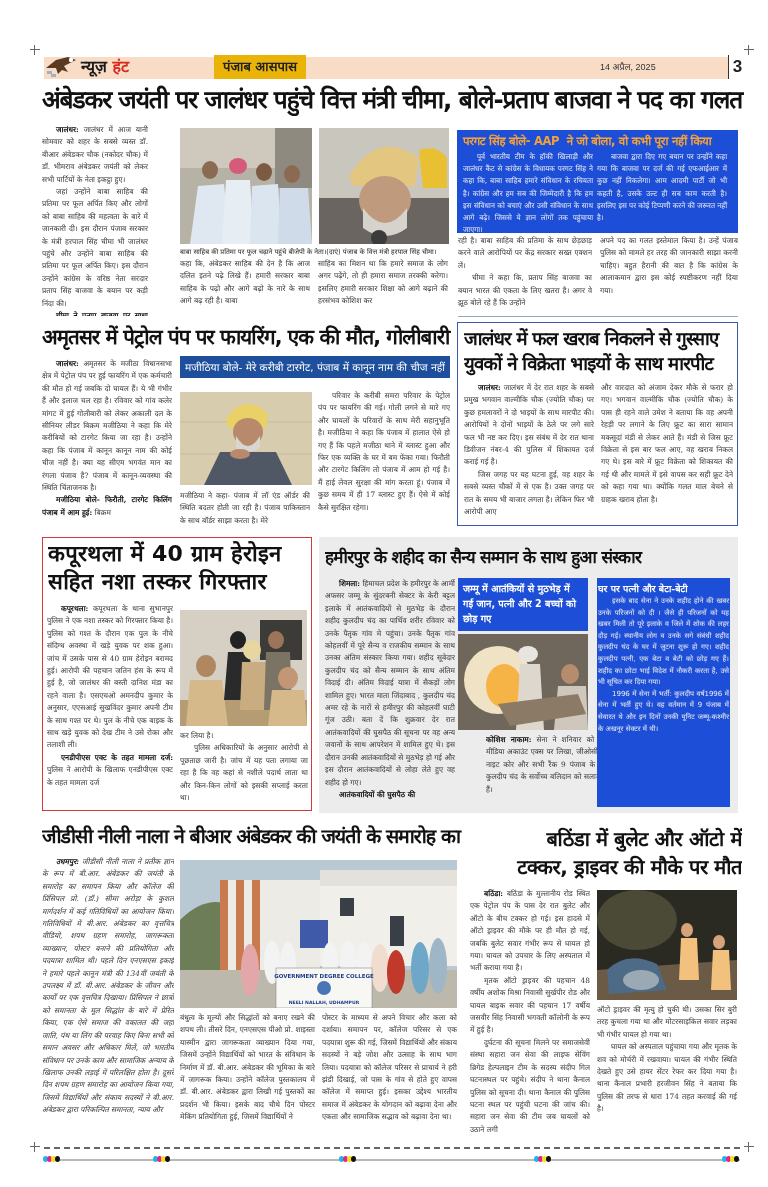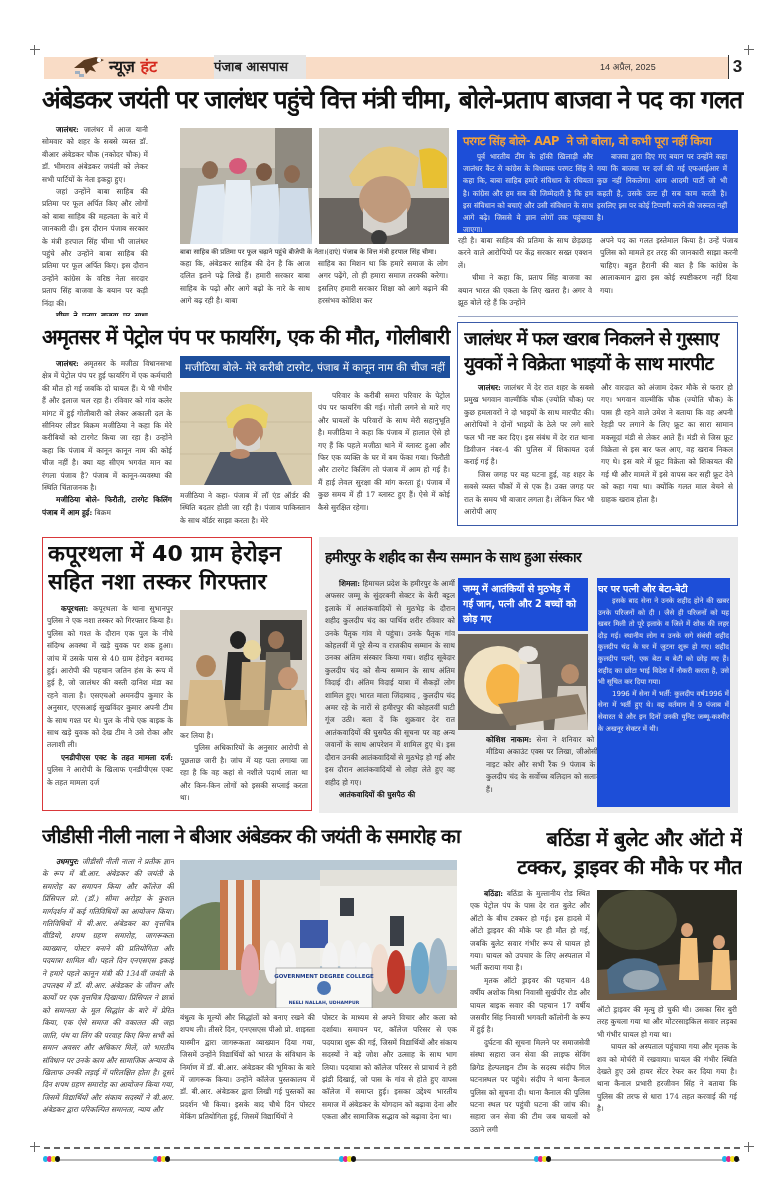--- a/index.html
+++ b/index.html
@@ -6,26 +6,26 @@
   html, body { width: 768px; height: 1187px; background: #ffffff; overflow: hidden; }
   body { position: relative; font-family: "DejaVu Serif", serif; color: #222; }
   .abs { position: absolute; }
   .crop { position: absolute; width: 10px; height: 10px; }
   .crop::before, .crop::after { content: ""; position: absolute; background: #666; }
   .crop::before { left: 4px; top: 0; width: 1px; height: 10px; }
   .crop::after { top: 4px; left: 0; width: 10px; height: 1px; }
 
   
   .mast { left: 44px; top: 57px; width: 700px; height: 22px; background: #f9dcc6; }
-  .mast-logo { left: 44px; top: 52px; width: 118px; height: 28px; display: flex; align-items: center; gap: 3px; padding-left: 28px; }
+  .mast-logo { left: 44px; top: 52px; width: 118px; height: 28px; display: flex; align-items: center; gap: 3px; }
   .bird { width: 34px; height: 24px; position: relative; }
   .bird svg { width: 34px; height: 24px; }
   .logo-txt { font-family: "DejaVu Sans", sans-serif; font-weight: bold; font-size: 16px; color: #1a1a1a; }
   .logo-txt .red { color: #d62a1f; }
-  .mast-section { left: 214px; top: 55px; width: 92px; height: 24px; background: #e5e5e5; font-family: "DejaVu Sans", sans-serif; font-weight: bold; font-size: 13px; text-align: left; line-height: 24px; }
+  .mast-section { left: 214px; top: 55px; width: 92px; height: 24px; background: #eab308; font-family: "DejaVu Sans", sans-serif; font-weight: bold; font-size: 13px; text-align: center; line-height: 24px; }
   .mast-date { left: 600px; top: 60px; font-family: "Liberation Sans Narrow", "Liberation Sans", sans-serif; font-size: 9px; color: #333; }
   .mast-page { left: 728px; top: 55px; width: 18px; height: 24px; background: #fff; border-left: 1px solid #333; font-family: "Liberation Sans", sans-serif; font-weight: bold; font-size: 17px; text-align: center; line-height: 24px; }
 
   .headline { font-family: "DejaVu Sans", sans-serif; font-weight: bold; color: #111; letter-spacing: -0.5px; white-space: nowrap; overflow: hidden; }
   .body-txt { font-size: 7.4px; line-height: 12.4px; text-align: justify; color: #333; overflow: hidden; }
   .body-txt b { color: #111; }
   .ind { text-indent: 14px; }
   .caption { font-family: "DejaVu Sans", sans-serif; font-size: 6.8px; color: #222; white-space: nowrap; overflow: hidden; }
 
   .photo { overflow: hidden; }
@@ -176,21 +176,21 @@
     <ellipse cx="108" cy="68" rx="10" ry="11" fill="#c39675"></ellipse>
     <path d="M88 116 L92 80 L124 80 L127 116Z" fill="#d6b98a"></path>
   </svg>
 </div>
 <div class="abs body-txt" style="left:180px;top:730px;width:128px;height:80px;">
   <p>कर लिया है।</p>
   <p class="ind">पुलिस अधिकारियों के अनुसार आरोपी से पूछताछ जारी है। जांच में यह पता लगाया जा रहा है कि वह कहां से नशीले पदार्थ लाता था और किन-किन लोगों को इसकी सप्लाई करता था।</p>
 </div>
 
 <div class="abs" style="left:319px;top:537px;width:419px;height:276px;background:#ececec;"></div>
-<div class="abs headline" style="left:325px;top:544px;width:412px;font-size:14px;line-height:26px;letter-spacing:-0.7px;">हमीरपुर के शहीद का सैन्य सम्मान के साथ हुआ संस्कार</div>
+<div class="abs headline" style="left:325px;top:544px;width:412px;font-size:17px;line-height:26px;letter-spacing:-0.7px;">हमीरपुर के शहीद का सैन्य सम्मान के साथ हुआ संस्कार</div>
 <div class="abs body-txt" style="left:325px;top:578px;width:130px;height:232px;">
   <p class="ind"><b>शिमला:</b> <span>हिमाचल प्रदेश के हमीरपुर के आर्मी अफसर जम्मू के सुंदरबनी सेक्टर के केरी बट्टल इलाके में आतंकवादियों से मुठभेड़ के दौरान शहीद कुलदीप चंद का पार्थिव शरीर रविवार को उनके पैतृक गांव मे पहुंचा। उनके पैतृक गांव कोहलवीं में पूरे सैन्य व राजकीय सम्मान के साथ उनका अंतिम संस्कार किया गया। शहीद सूबेदार कुलदीप चंद को सैन्य सम्मान के साथ अंतिम विदाई दी। अंतिम विदाई यात्रा में सैकड़ों लोग शामिल हुए। भारत माता जिंदाबाद , कुलदीप चंद अमर रहे के नारों से हमीरपुर की कोहलवीं घाटी गूंज उठी। बता दें कि शुक्रवार देर रात आतंकवादियों की घुसपैठ की सूचना पर वह अन्य जवानों के साथ आपरेशन में शामिल हुए थे। इस दौरान उनकी आतंकवादियों से मुठभेड़ हो गई और इस दौरान आतंकवादियों से लोहा लेते हुए वह शहीद हो गए।</span></p>
   <p class="ind" style="font-weight:bold;color:#111;">आतंकवादियों की घुसपैठ की</p>
 </div>
 <div class="abs darkbox" style="left:458px;top:578px;width:130px;height:53px;padding:3px 5px;">
   <div style="font-family:'DejaVu Sans',sans-serif;font-weight:bold;font-size:9.6px;line-height:15px;color:#fff;">जम्मू में आतंकियों से मुठभेड़ में गई जान, पत्नी और 2 बच्चों को छोड़ गए</div>
 </div>
 <div class="abs photo" style="left:458px;top:634px;width:130px;height:96px;">
   <svg viewBox="0 0 130 96" preserveAspectRatio="none">
     <rect width="130" height="96" fill="#6f675c"></rect>

